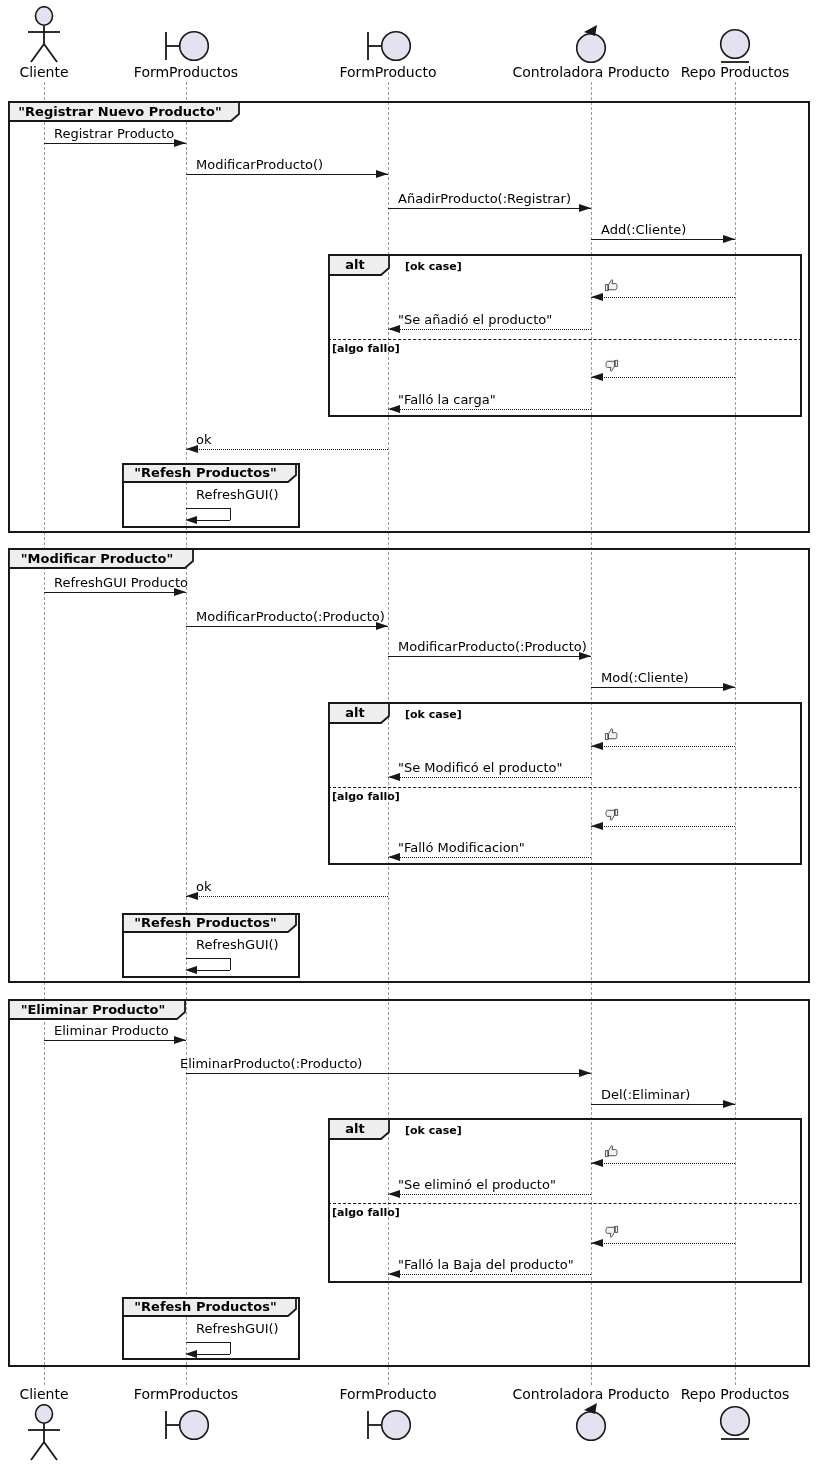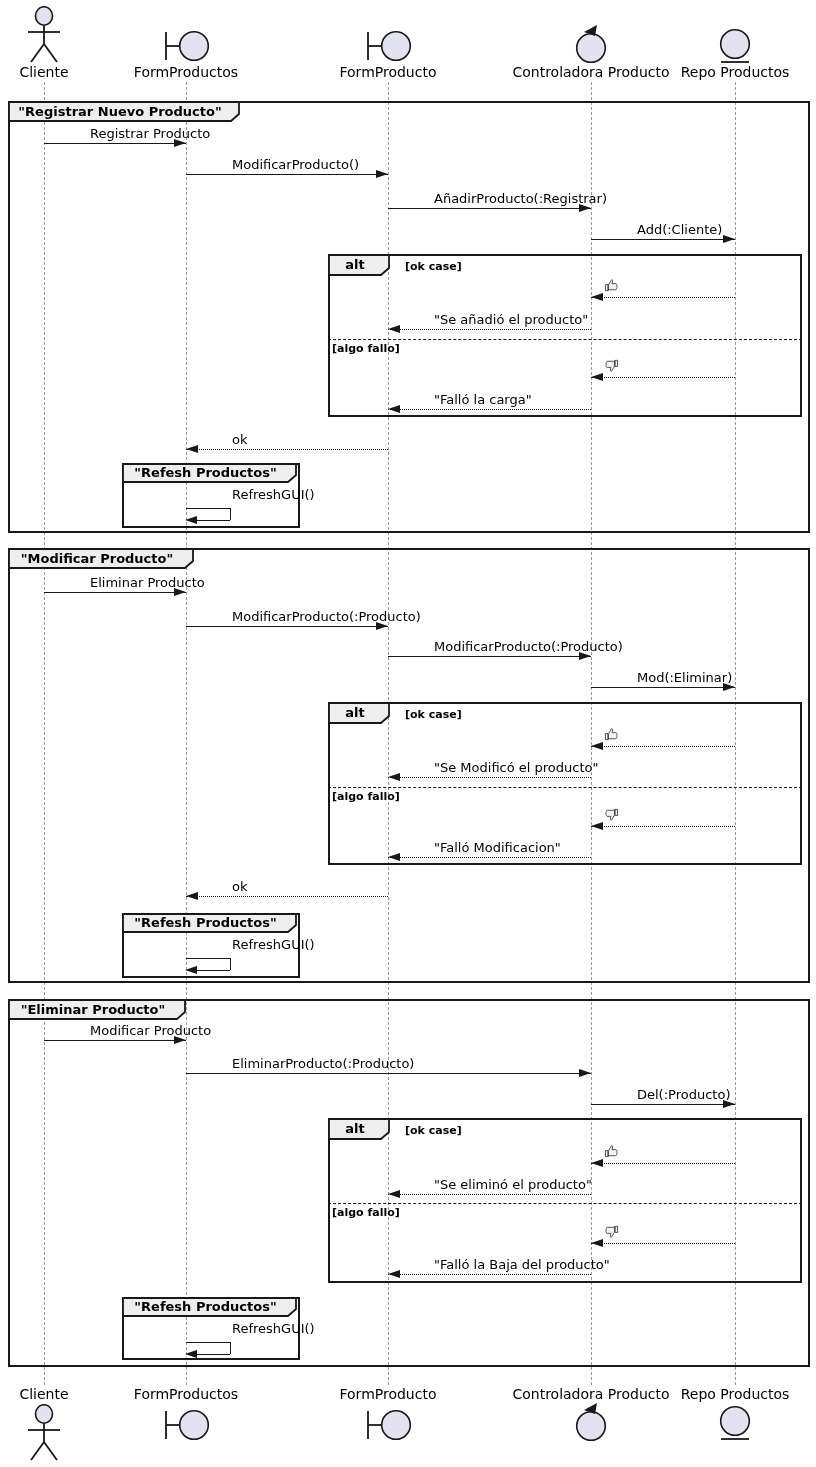--- a/index.html
+++ b/index.html
@@ -3,21 +3,21 @@
 <meta charset="utf-8">
 <style>
   * { box-sizing: border-box; margin: 0; padding: 0; }
   html, body { background: #ffffff; }
   body {
     width: 816px; height: 1467px; overflow: hidden; position: relative;
     font-family: "DejaVu Sans", sans-serif;
   }
   #diagram { position: absolute; left: 0; top: 0; width: 816px; height: 1467px; }
   #diagram svg { display: block; }
-  .msg-label { font-size: 13px; color: #000; white-space: nowrap; margin-left: 36px; }
+  .msg-label { font-size: 13px; color: #000; white-space: nowrap; }
   .part-label { font-size: 14px; color: #000; text-align: center; white-space: nowrap; }
   .frame-title { font-weight: bold; font-size: 13px; color: #000; text-align: center; white-space: nowrap; }
   .guard-label { font-weight: bold; font-size: 11px; color: #000; white-space: nowrap; }
 </style>
 </head>
 <body>
 
 <div id="diagram">
     <div style="position: absolute; left: 44px; top: 82px; width: 0px; height: 1303px; border-left: 1px dashed rgb(153, 153, 153);"></div>
     <div style="position: absolute; left: 186px; top: 82px; width: 0px; height: 1303px; border-left: 1px dashed rgb(153, 153, 153);"></div>
@@ -227,30 +227,30 @@
       </svg>
     </div>
     <div style="position: absolute; left: 388px; top: 409px; width: 203px; height: 0px; border-top: 1.4px dotted rgb(24, 24, 24);"></div>
     <div style="position: absolute; left: 388px; top: 405px; width: 0px; height: 0px; border-top: 4.5px solid transparent; border-bottom: 4.5px solid transparent; border-right: 12px solid rgb(24, 24, 24);"></div>
     <div class="msg-label" style="position: absolute; left: 398px; top: 392px;">"Falló la carga"</div>
     <div style="position: absolute; left: 186px; top: 449px; width: 202px; height: 0px; border-top: 1.4px dotted rgb(24, 24, 24);"></div>
     <div style="position: absolute; left: 186px; top: 445px; width: 0px; height: 0px; border-top: 4.5px solid transparent; border-bottom: 4.5px solid transparent; border-right: 12px solid rgb(24, 24, 24);"></div>
     <div class="msg-label" style="position: absolute; left: 196px; top: 432px;">ok</div>
     <div style="position: absolute; left: 44px; top: 592px; width: 142px; height: 0px; border-top: 1.4px solid rgb(24, 24, 24);"></div>
     <div style="position: absolute; left: 174px; top: 588px; width: 0px; height: 0px; border-top: 4.5px solid transparent; border-bottom: 4.5px solid transparent; border-left: 12px solid rgb(24, 24, 24);"></div>
-    <div class="msg-label" style="position: absolute; left: 54px; top: 575px;">Eliminar Producto</div>
+    <div class="msg-label" style="position: absolute; left: 54px; top: 575px;">RefreshGUI Producto</div>
     <div style="position: absolute; left: 186px; top: 626px; width: 202px; height: 0px; border-top: 1.4px solid rgb(24, 24, 24);"></div>
     <div style="position: absolute; left: 376px; top: 622px; width: 0px; height: 0px; border-top: 4.5px solid transparent; border-bottom: 4.5px solid transparent; border-left: 12px solid rgb(24, 24, 24);"></div>
     <div class="msg-label" style="position: absolute; left: 196px; top: 609px;">ModificarProducto(:Producto)</div>
     <div style="position: absolute; left: 388px; top: 656px; width: 203px; height: 0px; border-top: 1.4px solid rgb(24, 24, 24);"></div>
     <div style="position: absolute; left: 579px; top: 652px; width: 0px; height: 0px; border-top: 4.5px solid transparent; border-bottom: 4.5px solid transparent; border-left: 12px solid rgb(24, 24, 24);"></div>
     <div class="msg-label" style="position: absolute; left: 398px; top: 639px;">ModificarProducto(:Producto)</div>
     <div style="position: absolute; left: 591px; top: 687px; width: 144px; height: 0px; border-top: 1.4px solid rgb(24, 24, 24);"></div>
     <div style="position: absolute; left: 723px; top: 683px; width: 0px; height: 0px; border-top: 4.5px solid transparent; border-bottom: 4.5px solid transparent; border-left: 12px solid rgb(24, 24, 24);"></div>
-    <div class="msg-label" style="position: absolute; left: 601px; top: 670px;">Mod(:Eliminar)</div>
+    <div class="msg-label" style="position: absolute; left: 601px; top: 670px;">Mod(:Cliente)</div>
     <div style="position: absolute; left: 591px; top: 746px; width: 144px; height: 0px; border-top: 1.4px dotted rgb(24, 24, 24);"></div>
     <div style="position: absolute; left: 591px; top: 742px; width: 0px; height: 0px; border-top: 4.5px solid transparent; border-bottom: 4.5px solid transparent; border-right: 12px solid rgb(24, 24, 24);"></div>
     <div style="position: absolute; left: 604px; top: 727px; width: 15px; height: 15px;">
       <svg width="15" height="15" viewBox="0 0 16 16">
   <g>
   <path d="M1.5 7 h2.6 v6.5 H1.5 Z" fill="#f2f2f2" stroke="#333" stroke-width="0.9"></path>
   <path d="M4.8 13.2 V7.3 L7.6 2.4 c0.5 -0.9 1.9 -0.4 1.7 0.6 L8.7 6 h3.8 c0.8 0 1.3 0.8 1 1.5 c0.6 0.4 0.7 1.3 0.2 1.8 c0.4 0.5 0.3 1.4 -0.3 1.8 c0.2 0.7 -0.3 1.4 -1.1 1.4 H5.6 c-0.3 0 -0.6 -0.1 -0.8 -0.3 Z" fill="#f2f2f2" stroke="#333" stroke-width="0.9" stroke-linejoin="round"></path>
         </g>
       </svg>
     </div>
@@ -268,27 +268,27 @@
       </svg>
     </div>
     <div style="position: absolute; left: 388px; top: 857px; width: 203px; height: 0px; border-top: 1.4px dotted rgb(24, 24, 24);"></div>
     <div style="position: absolute; left: 388px; top: 853px; width: 0px; height: 0px; border-top: 4.5px solid transparent; border-bottom: 4.5px solid transparent; border-right: 12px solid rgb(24, 24, 24);"></div>
     <div class="msg-label" style="position: absolute; left: 398px; top: 840px;">"Falló Modificacion"</div>
     <div style="position: absolute; left: 186px; top: 896px; width: 202px; height: 0px; border-top: 1.4px dotted rgb(24, 24, 24);"></div>
     <div style="position: absolute; left: 186px; top: 892px; width: 0px; height: 0px; border-top: 4.5px solid transparent; border-bottom: 4.5px solid transparent; border-right: 12px solid rgb(24, 24, 24);"></div>
     <div class="msg-label" style="position: absolute; left: 196px; top: 879px;">ok</div>
     <div style="position: absolute; left: 44px; top: 1040px; width: 142px; height: 0px; border-top: 1.4px solid rgb(24, 24, 24);"></div>
     <div style="position: absolute; left: 174px; top: 1036px; width: 0px; height: 0px; border-top: 4.5px solid transparent; border-bottom: 4.5px solid transparent; border-left: 12px solid rgb(24, 24, 24);"></div>
-    <div class="msg-label" style="position: absolute; left: 54px; top: 1023px;">Modificar Producto</div>
+    <div class="msg-label" style="position: absolute; left: 54px; top: 1023px;">Eliminar Producto</div>
     <div style="position: absolute; left: 186px; top: 1073px; width: 405px; height: 0px; border-top: 1.4px solid rgb(24, 24, 24);"></div>
     <div style="position: absolute; left: 579px; top: 1069px; width: 0px; height: 0px; border-top: 4.5px solid transparent; border-bottom: 4.5px solid transparent; border-left: 12px solid rgb(24, 24, 24);"></div>
-    <div class="msg-label" style="position: absolute; left: 196px; top: 1056px;">EliminarProducto(:Producto)</div>
+    <div class="msg-label" style="position: absolute; left: 180px; top: 1056px;">EliminarProducto(:Producto)</div>
     <div style="position: absolute; left: 591px; top: 1104px; width: 144px; height: 0px; border-top: 1.4px solid rgb(24, 24, 24);"></div>
     <div style="position: absolute; left: 723px; top: 1100px; width: 0px; height: 0px; border-top: 4.5px solid transparent; border-bottom: 4.5px solid transparent; border-left: 12px solid rgb(24, 24, 24);"></div>
-    <div class="msg-label" style="position: absolute; left: 601px; top: 1087px;">Del(:Producto)</div>
+    <div class="msg-label" style="position: absolute; left: 601px; top: 1087px;">Del(:Eliminar)</div>
     <div style="position: absolute; left: 591px; top: 1163px; width: 144px; height: 0px; border-top: 1.4px dotted rgb(24, 24, 24);"></div>
     <div style="position: absolute; left: 591px; top: 1159px; width: 0px; height: 0px; border-top: 4.5px solid transparent; border-bottom: 4.5px solid transparent; border-right: 12px solid rgb(24, 24, 24);"></div>
     <div style="position: absolute; left: 604px; top: 1144px; width: 15px; height: 15px;">
       <svg width="15" height="15" viewBox="0 0 16 16">
   <g>
   <path d="M1.5 7 h2.6 v6.5 H1.5 Z" fill="#f2f2f2" stroke="#333" stroke-width="0.9"></path>
   <path d="M4.8 13.2 V7.3 L7.6 2.4 c0.5 -0.9 1.9 -0.4 1.7 0.6 L8.7 6 h3.8 c0.8 0 1.3 0.8 1 1.5 c0.6 0.4 0.7 1.3 0.2 1.8 c0.4 0.5 0.3 1.4 -0.3 1.8 c0.2 0.7 -0.3 1.4 -1.1 1.4 H5.6 c-0.3 0 -0.6 -0.1 -0.8 -0.3 Z" fill="#f2f2f2" stroke="#333" stroke-width="0.9" stroke-linejoin="round"></path>
         </g>
       </svg>
     </div>

